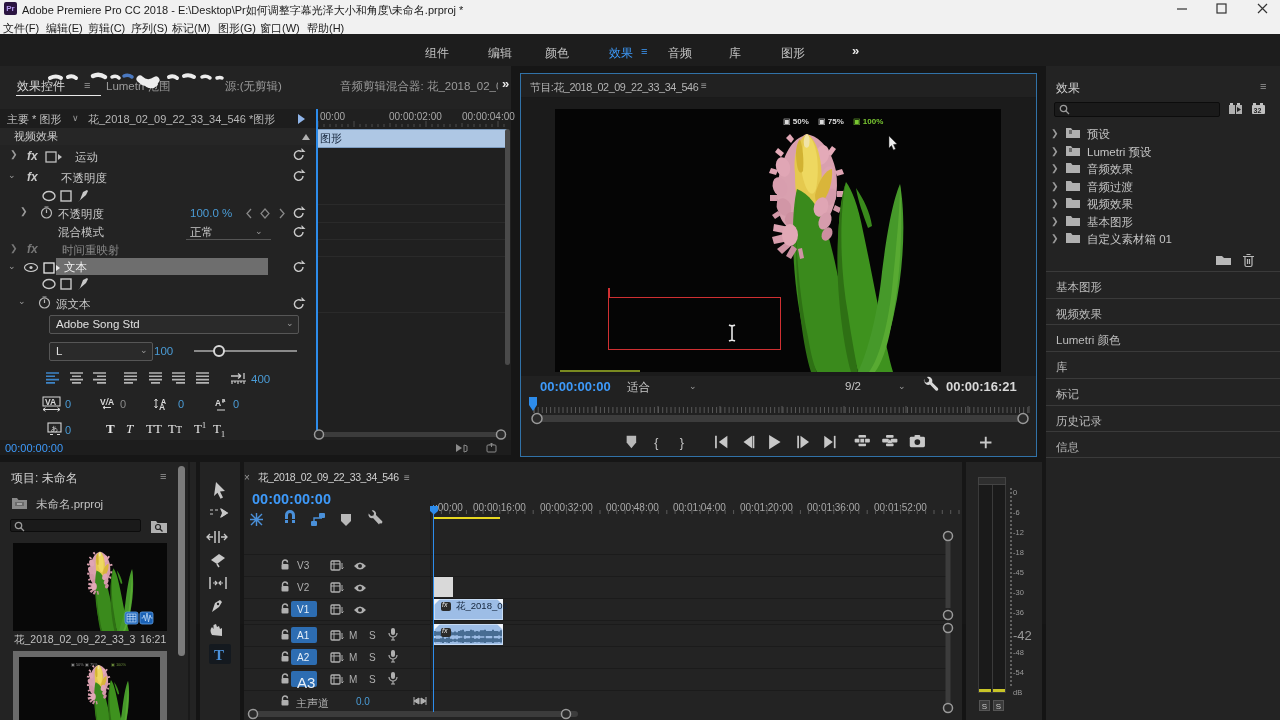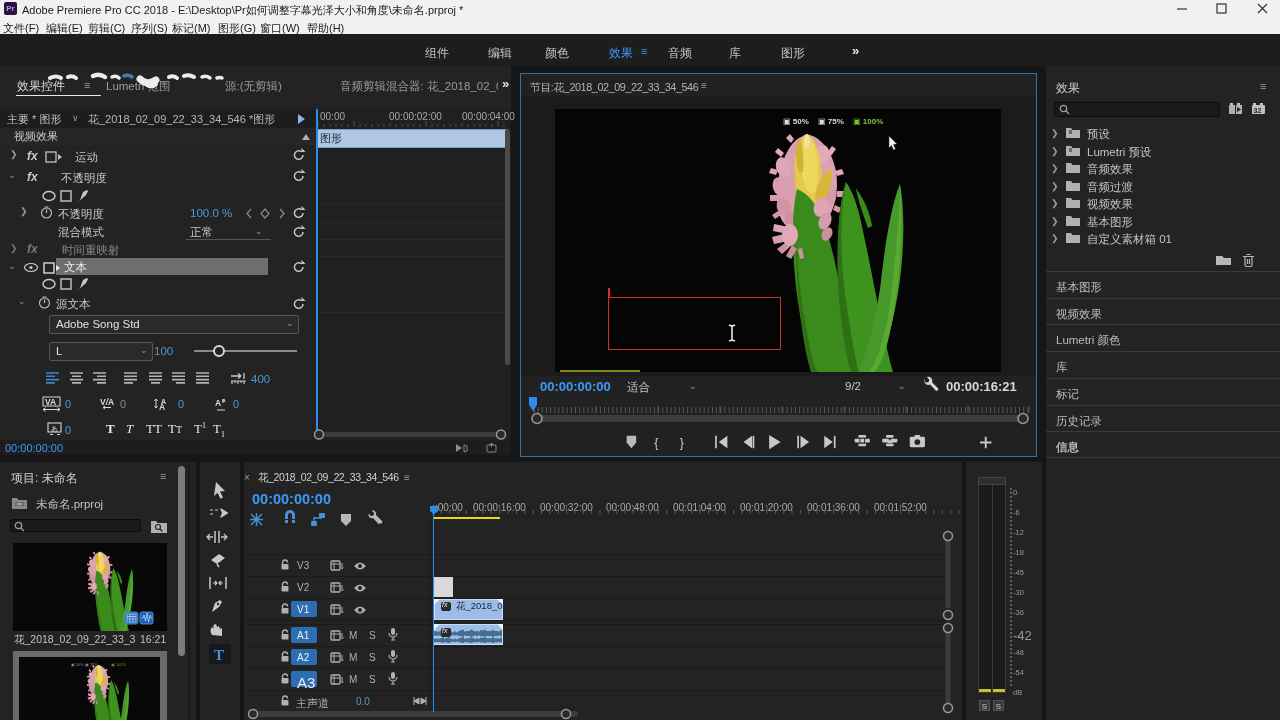--- a/index.html
+++ b/index.html
@@ -489,21 +489,21 @@
 <div class="txt" style="left:1056px;top:306.7px;font-size:11.5px;color:#bcbcbc;">视频效果</div>
 <div class="abs" style="left:1046px;top:324.4px;width:234px;height:1px;background:#3a3a3a;"></div>
 <div class="txt" style="left:1056px;top:333.4px;font-size:11.5px;color:#bcbcbc;">Lumetri 颜色</div>
 <div class="abs" style="left:1046px;top:351.09999999999997px;width:234px;height:1px;background:#3a3a3a;"></div>
 <div class="txt" style="left:1056px;top:360.09999999999997px;font-size:11.5px;color:#bcbcbc;">库</div>
 <div class="abs" style="left:1046px;top:377.79999999999995px;width:234px;height:1px;background:#3a3a3a;"></div>
 <div class="txt" style="left:1056px;top:386.79999999999995px;font-size:11.5px;color:#bcbcbc;">标记</div>
 <div class="abs" style="left:1046px;top:404.49999999999994px;width:234px;height:1px;background:#3a3a3a;"></div>
 <div class="txt" style="left:1056px;top:413.49999999999994px;font-size:11.5px;color:#bcbcbc;">历史记录</div>
 <div class="abs" style="left:1046px;top:431.19999999999993px;width:234px;height:1px;background:#3a3a3a;"></div>
-<div class="txt" style="left:1056px;top:440.19999999999993px;font-size:11.5px;color:#bcbcbc;font-weight:bold;">信息</div>
+<div class="txt" style="left:1056px;top:440.19999999999993px;font-size:11.5px;color:#bcbcbc;">信息</div>
 <div class="abs" style="left:1046px;top:457px;width:234px;height:1px;background:#3a3a3a;"></div>
 
 <div class="panel" id="proj" style="left:0;top:462px;width:196px;height:258px;"></div>
 
 <div class="panel" id="tools" style="left:200px;top:462px;width:40px;height:258px;"></div>
 
 <div class="txt" style="left:11px;top:470px;font-size:12px;color:#d0d0d0;">项目: 未命名</div>
 <div class="txt" style="left:160px;top:470px;font-size:11px;color:#9a9a9a;">≡</div>
 <svg style="left:11px;top:497px;" width="17" height="12" viewBox="0 0 17 12">
       <path d="M1 1h5l1.5 2H16v9H1z" fill="#8a8a8a"></path>

